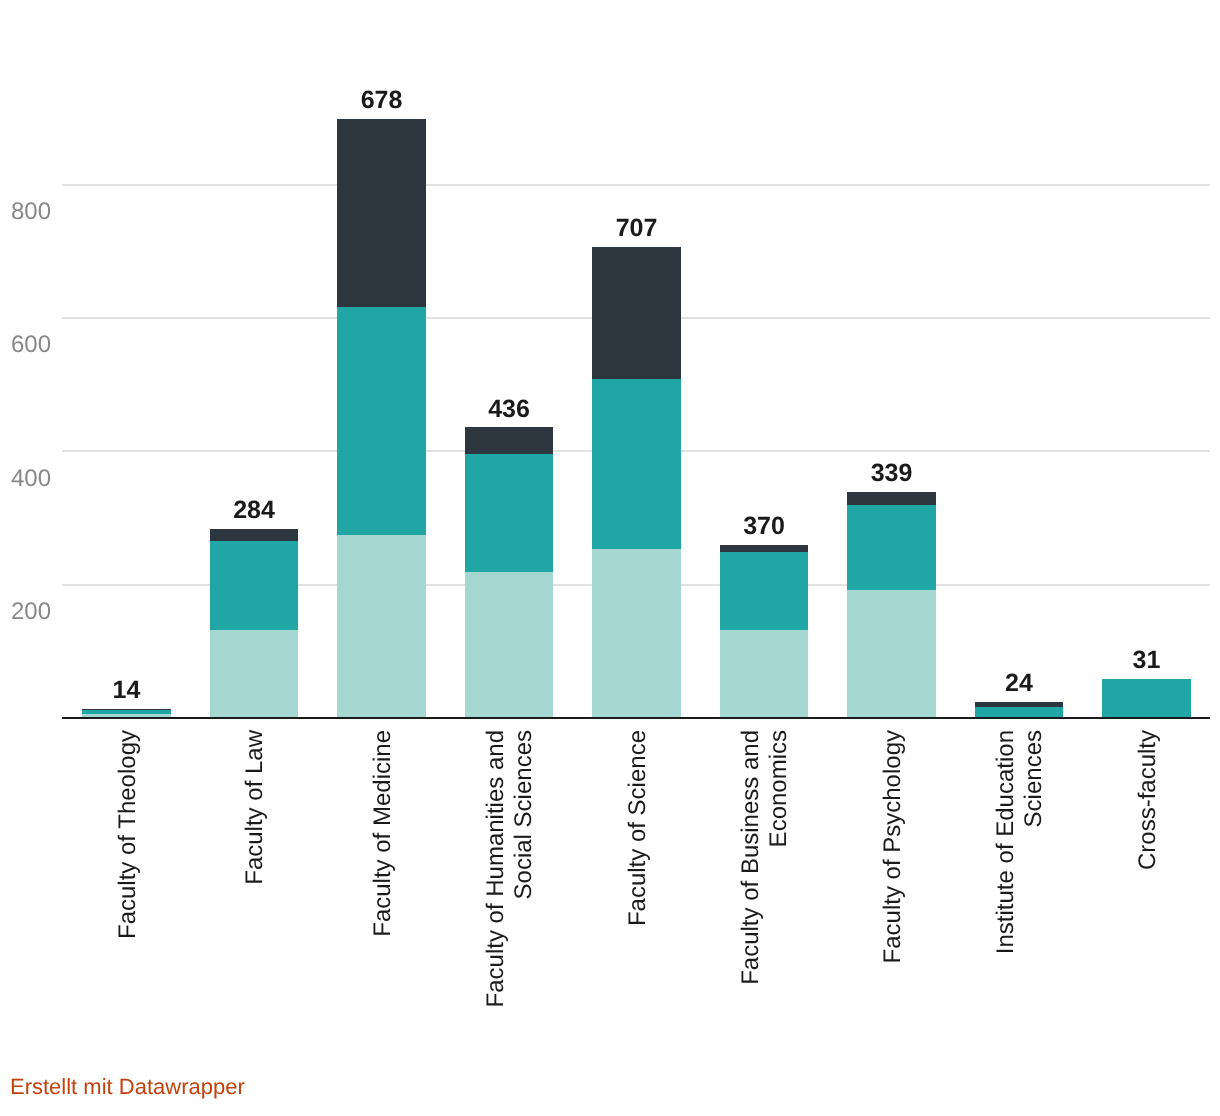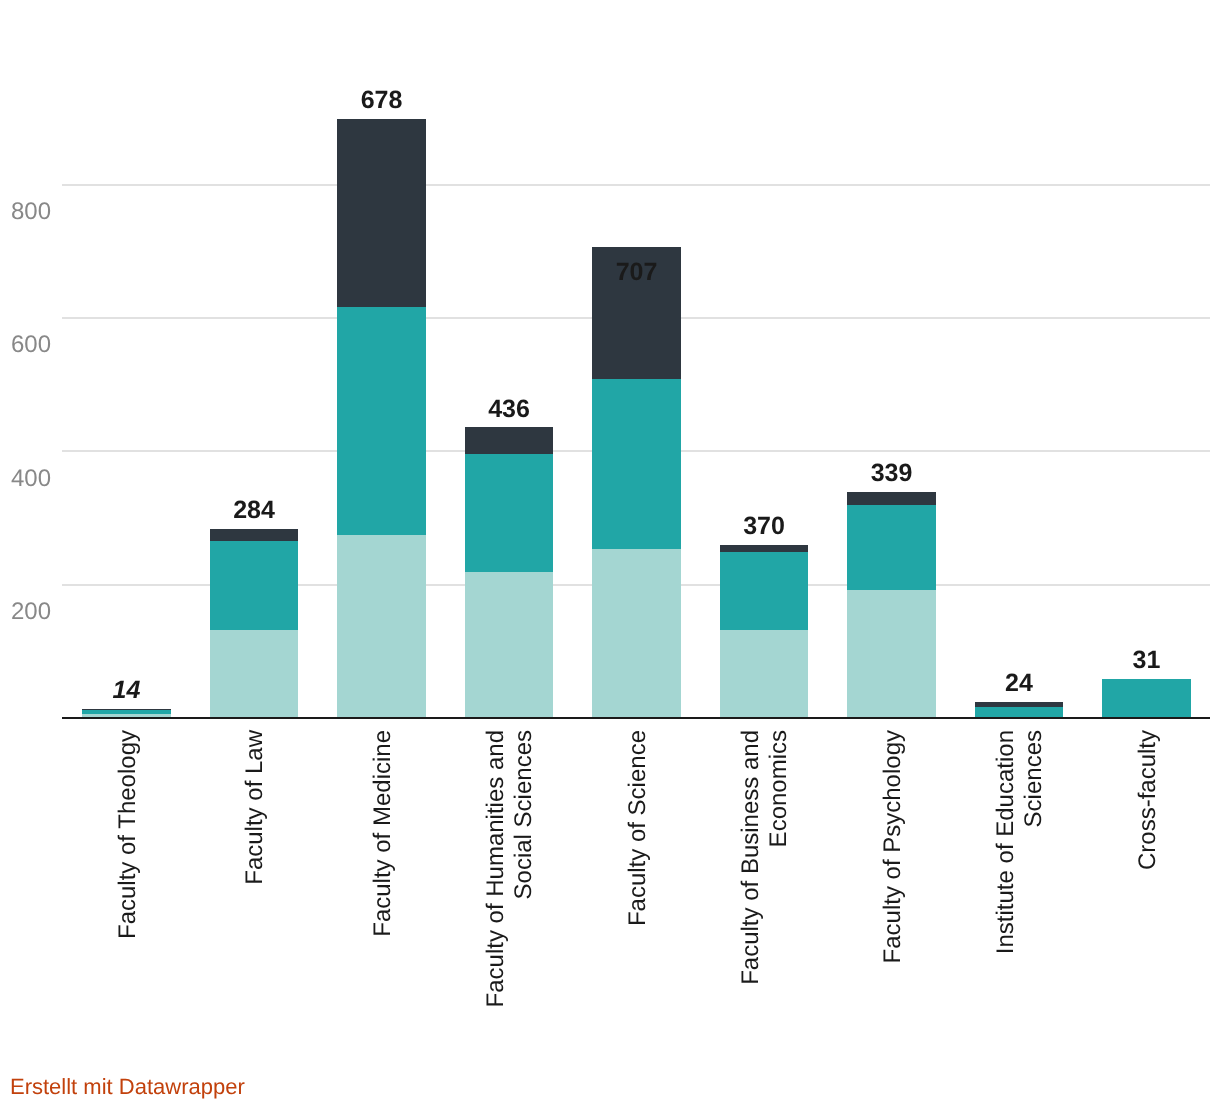--- a/index.html
+++ b/index.html
@@ -48,21 +48,21 @@
     <div class="gridline" style="top: 183.7px;"></div>
     <div class="ytick" style="top: 173px;">800</div>
 
     <div id="axis-line"></div>
 
     <div class="bar" style="left: 82.1px; width: 88.8px; top: 708.669px; height: 9.331px;">
       <div class="seg" style="background: rgb(46, 55, 64); top: 0px; height: 1.333px;"></div>
       <div class="seg" style="background: rgb(33, 166, 166); top: 1.333px; height: 3.999px;"></div>
       <div class="seg" style="background: rgb(164, 214, 210); top: 5.332px; height: 3.999px;"></div>
     </div>
-    <div class="vallabel" style="left: 82.1px; width: 88.8px; top: 677.769px; font-style: italic;">14</div>
+    <div class="vallabel" style="left: 82.1px; width: 88.8px; top: 677.769px;">14</div>
     <div class="xlabel" style="left: 113.7px; top: 1050px;">
       <span>Faculty of Theology</span>
     </div>
     <div class="bar" style="left: 209.6px; width: 88.8px; top: 528.714px; height: 189.286px;">
       <div class="seg" style="background: rgb(46, 55, 64); top: 0px; height: 12.6635px;"></div>
       <div class="seg" style="background: rgb(33, 166, 166); top: 12.6635px; height: 88.6445px;"></div>
       <div class="seg" style="background: rgb(164, 214, 210); top: 101.308px; height: 87.978px;"></div>
     </div>
     <div class="vallabel" style="left: 209.6px; width: 88.8px; top: 497.814px;">284</div>
     <div class="xlabel" style="left: 241.2px; top: 1050px;">
@@ -85,21 +85,21 @@
     <div class="vallabel" style="left: 464.6px; width: 88.8px; top: 396.506px;">436</div>
     <div class="xlabel" style="left: 482.2px; top: 1050px;">
       <span>Faculty of Humanities and</span>
       <span>Social Sciences</span>
     </div>
     <div class="bar" style="left: 592.1px; width: 88.8px; top: 246.785px; height: 471.215px;">
       <div class="seg" style="background: rgb(46, 55, 64); top: 0px; height: 131.967px;"></div>
       <div class="seg" style="background: rgb(33, 166, 166); top: 131.967px; height: 170.624px;"></div>
       <div class="seg" style="background: rgb(164, 214, 210); top: 302.591px; height: 168.624px;"></div>
     </div>
-    <div class="vallabel" style="left: 592.1px; width: 88.8px; top: 215.885px; margin-top: 44px;">707</div>
+    <div class="vallabel" style="left: 592.1px; width: 88.8px; top: 215.885px;">707</div>
     <div class="xlabel" style="left: 623.7px; top: 1050px;">
       <span>Faculty of Science</span>
     </div>
     <div class="bar" style="left: 719.6px; width: 88.8px; top: 545.376px; height: 172.624px;">
       <div class="seg" style="background: rgb(46, 55, 64); top: 0px; height: 6.665px;"></div>
       <div class="seg" style="background: rgb(33, 166, 166); top: 6.665px; height: 77.9805px;"></div>
       <div class="seg" style="background: rgb(164, 214, 210); top: 84.6455px; height: 87.978px;"></div>
     </div>
     <div class="vallabel" style="left: 719.6px; width: 88.8px; top: 514.476px;">370</div>
     <div class="xlabel" style="left: 737.2px; top: 1050px;">

